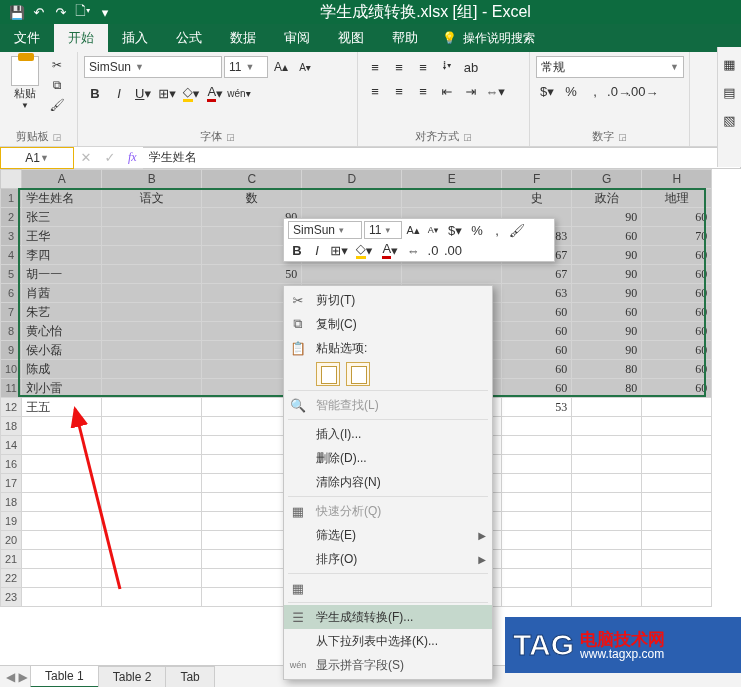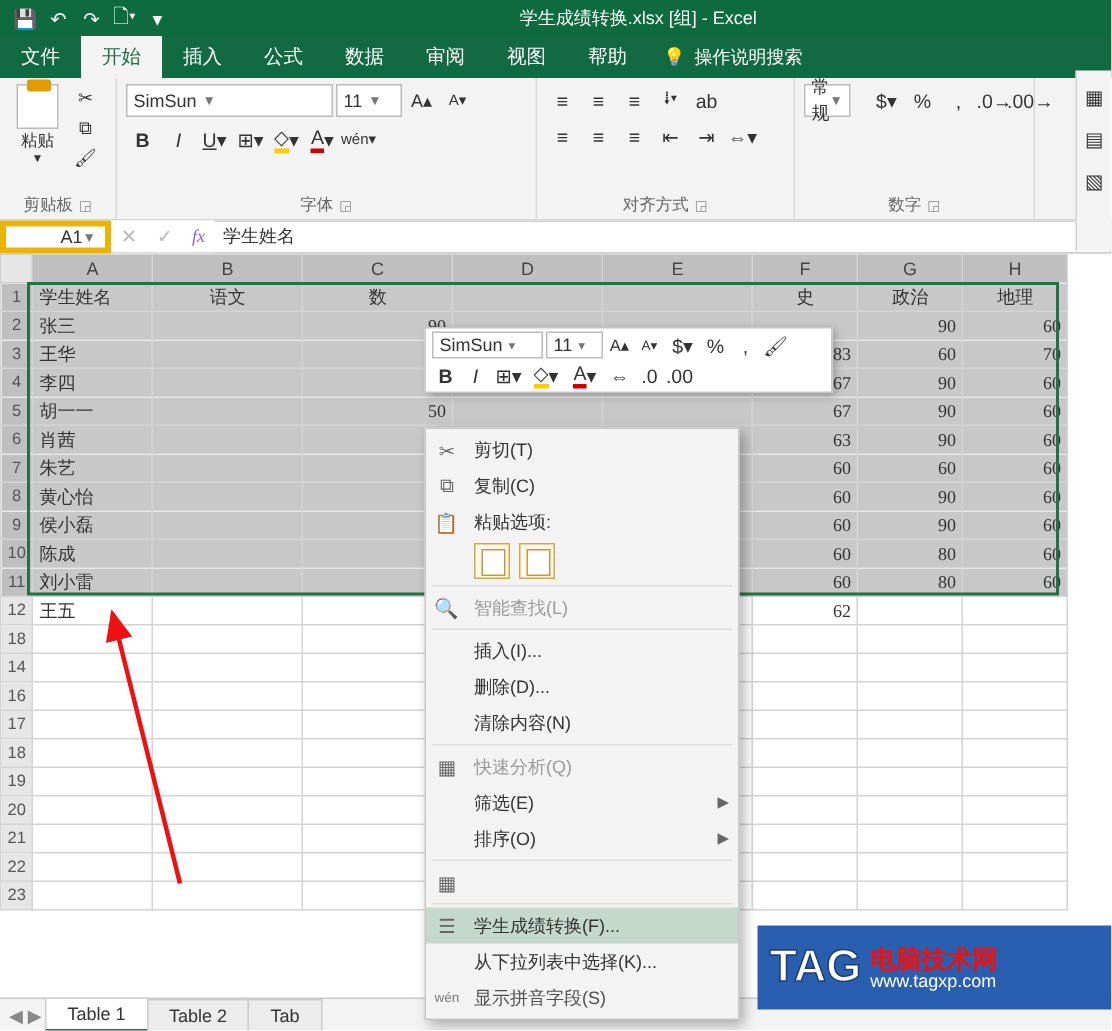--- a/index.html
+++ b/index.html
@@ -1,42 +1,42 @@
 <!DOCTYPE html>
 <html><head>
 <meta charset="utf-8">
 <style>
   * { box-sizing: border-box; margin: 0; padding: 0; font-family: "Microsoft YaHei", SimSun, sans-serif; }
   body { background: #fff; font-size: 12px; color: #333; user-select: none; overflow: hidden; width: 741px; height: 687px; position: relative; }
   .qat { height: 24px; background: linear-gradient(#0d6b3f,#0d6b3f); display: flex; align-items: center; padding: 0 6px; color: #fff; }
   .qat .qi { width: 22px; height: 20px; display: flex; align-items: center; justify-content: center; font-size: 13px; cursor: pointer; }
-  .qat .title { flex: 1; text-align: center; font-size: 12px; color: #fff; }
+  .qat .title { flex: 1; text-align: center; font-size: 16px; color: #fff; }
   .tabs { height: 28px; background: #116a41; display: flex; align-items: stretch; color: #fff; }
   .tab { padding: 0 14px; display: flex; align-items: center; font-size: 13px; cursor: pointer; }
   .tab.active { background: #f3f3f3; color: #1f6e43; }
   .tell { display: flex; align-items: center; gap: 6px; padding: 0 10px; }
   .ribbon { height: 95px; background: #f3f3f3; border-bottom: 1px solid #d4d4d4; display: flex; }
   .group { border-right: 1px solid #d9d9d9; padding: 4px 6px 2px 6px; display: flex; flex-direction: column; justify-content: space-between; }
   .grouplabel { text-align: center; font-size: 11px; color: #666; display: flex; justify-content: center; align-items: center; gap: 4px; }
   .launcher { font-size: 9px; color: #888; cursor: pointer; }
   .btnsec { display: flex; align-items: flex-start; gap: 4px; }
   .paste { display: flex; flex-direction: column; align-items: center; width: 38px; cursor: pointer; }
   .pasteicon { width: 28px; height: 30px; background: #fff; border: 1px solid #bbb; position: relative; }
   .pasteicon::before { content:''; position:absolute; top:-4px; left:6px; width:16px; height:8px; background:#e29c00; border-radius:2px; }
   .sideb { display: flex; flex-direction: column; gap: 2px; }
   .sb { width: 18px; height: 18px; display:flex;align-items:center;justify-content:center; cursor:pointer; font-size:12px;}
   .fontrow { display:flex; gap:2px; align-items:center; }
   .combo { height:22px; border:1px solid #bbb; background:#fff; display:flex; align-items:center; padding:0 4px; font-size:12px; cursor:pointer; }
   .combo .dd { margin-left:4px; font-size:9px; color:#777; }
   .ibtn { width:22px; height:22px; display:flex; align-items:center; justify-content:center; cursor:pointer; font-size:13px; border:1px solid transparent; }
   .alignbox { display:flex; flex-direction:column; gap:2px; }
   .alignrow { display:flex; gap:2px; }
-  .numbox { display:flex; flex-direction:row; gap:13px; }
+  .numbox { display:flex; flex-direction:column; gap:2px; }
   .namebox { display:flex; align-items:center; height:22px; border-bottom:1px solid #d9d9d9; background:#fff; }
-  .namecell { width:74px; height:22px; border:4px solid #eab308; padding:0 6px; display:flex; align-items:center; justify-content:flex-end; font-size:12px; }
+  .namecell { width:74px; height:22px; border:1px solid #eab308; padding:0 6px; display:flex; align-items:center; justify-content:center; font-size:12px; }
   .fx { padding:0 6px; color:#8b5cf6; font-style:italic; font-family:serif; }
   .fbar { flex:1; height:22px; border:1px solid #ccc; border-left:none; padding:0 6px; display:flex; align-items:center; font-family:SimSun; }
   .sheet { position:relative; }
   table { border-collapse:collapse; table-layout:fixed; }
   th, td { border:1px solid #d4d4d4; height:19px; font-size:12px; padding:0 4px; overflow:hidden; white-space:nowrap; }
   th { background:#e6e6e6; font-weight:normal; text-align:center; color:#444; }
   th.rh { width:18px; background:#e6e6e6; text-align:center; font-size:11px; color:#555;}
   td { font-family:SimSun; }
   td.num { text-align:right; }
   tr.sel td { background:#c8c8c8; }
@@ -346,21 +346,21 @@
           <td class="num" style="text-align:right">80</td>
           <td class="num" style="text-align:right">60</td>
         </tr>
         <tr class="">
           <th class="rh">12</th>
           <td class="" style="text-align:left">王五</td>
           <td class="" style="text-align:right"></td>
           <td class="num" style="text-align:right">30</td>
           <td class="" style="text-align:right"></td>
           <td class="" style="text-align:right"></td>
-          <td class="num" style="text-align:right">62</td>
+          <td class="num" style="text-align:right">53</td>
           <td class="" style="text-align:right"></td>
           <td class="" style="text-align:right"></td>
         </tr>
         <tr class="">
           <th class="rh">18</th>
           <td class="" style="text-align:left"></td>
           <td class="" style="text-align:right"></td>
           <td class="" style="text-align:right"></td>
           <td class="" style="text-align:right"></td>
           <td class="" style="text-align:right"></td>

